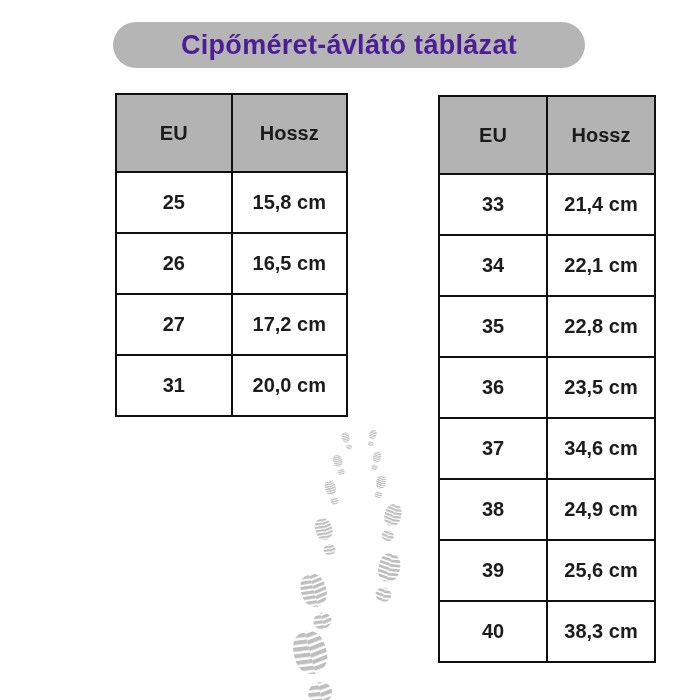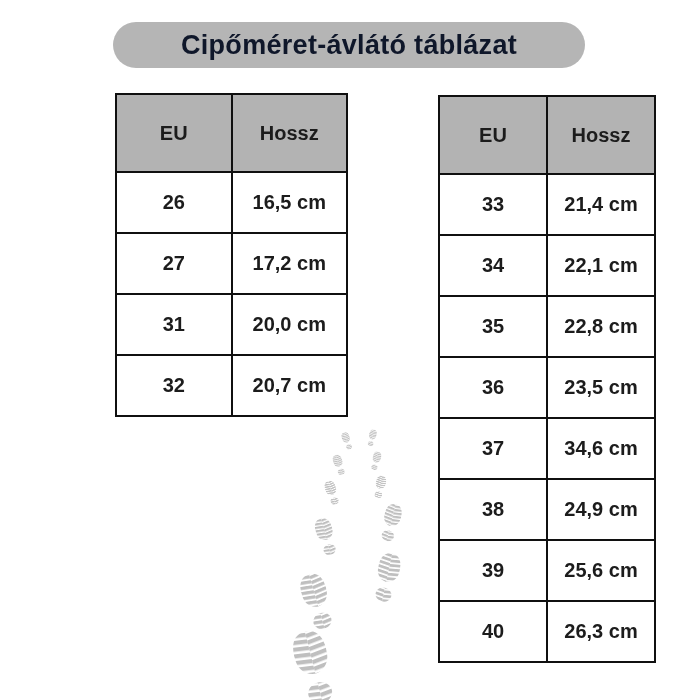--- a/index.html
+++ b/index.html
@@ -20,21 +20,21 @@
   }
   .title-badge{
     position:absolute;
     left:113px;top:22px;
     width:472px;height:46px;
     background:var(--badge-bg);
     border-radius:23px;
     display:flex;align-items:center;justify-content:center;
     font-size:27px;
     font-weight:bold;
-    color:#0f172a;
+    color:#4c1d95;
     letter-spacing:0.3px;
     z-index:1;
   }
   table.size-table{
     position:absolute;
     border-collapse:collapse;
     table-layout:fixed;
     z-index:2;
     background:#ffffff;
     margin-left:33px;
@@ -76,34 +76,34 @@
 
   <table class="size-table t-left">
     <thead>
       <tr>
         <th>EU</th>
         <th>Hossz</th>
       </tr>
     </thead>
     <tbody>
         <tr>
+          <td>25</td>
+          <td>15,8 cm</td>
+        </tr>
+        <tr>
           <td>26</td>
           <td>16,5 cm</td>
         </tr>
         <tr>
           <td>27</td>
           <td>17,2 cm</td>
         </tr>
         <tr>
           <td>31</td>
           <td>20,0 cm</td>
-        </tr>
-        <tr>
-          <td>32</td>
-          <td>20,7 cm</td>
         </tr>
       </tbody>
   </table>
 
   <table class="size-table t-right">
     <thead>
       <tr>
         <th>EU</th>
         <th>Hossz</th>
       </tr>
@@ -132,21 +132,21 @@
         <tr>
           <td>38</td>
           <td>24,9 cm</td>
         </tr>
         <tr>
           <td>39</td>
           <td>25,6 cm</td>
         </tr>
         <tr>
           <td>40</td>
-          <td>26,3 cm</td>
+          <td>38,3 cm</td>
         </tr>
       </tbody>
   </table>
 
   <svg class="footprints" viewBox="0 0 700 700" xmlns="http://www.w3.org/2000/svg" xmlns:xlink="http://www.w3.org/1999/xlink">
     <defs>
       <pattern id="tread" width="8" height="9" patternUnits="userSpaceOnUse">
         <rect width="8" height="5.6" fill="var(--footprint,#bfbfbf)"></rect>
       </pattern>
       <clipPath id="fpclip">

